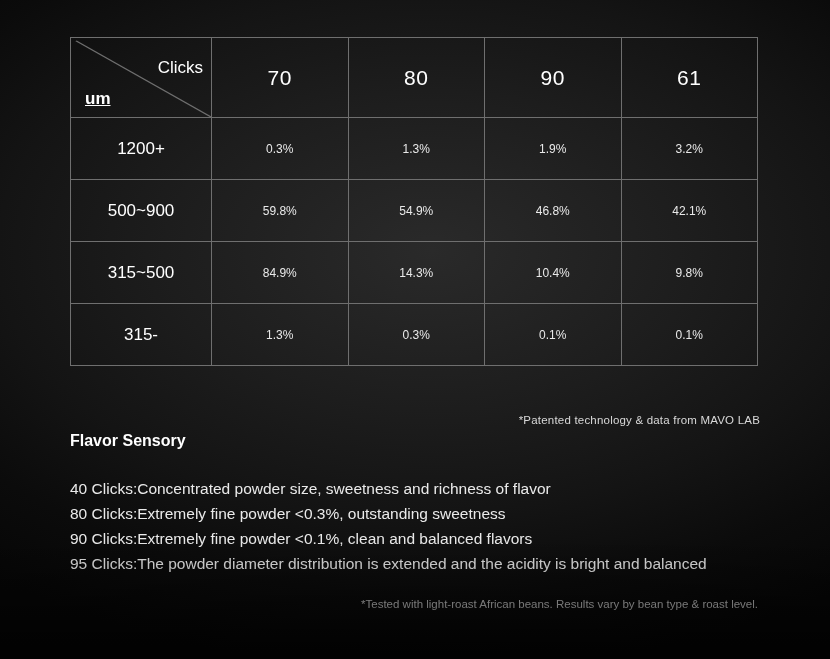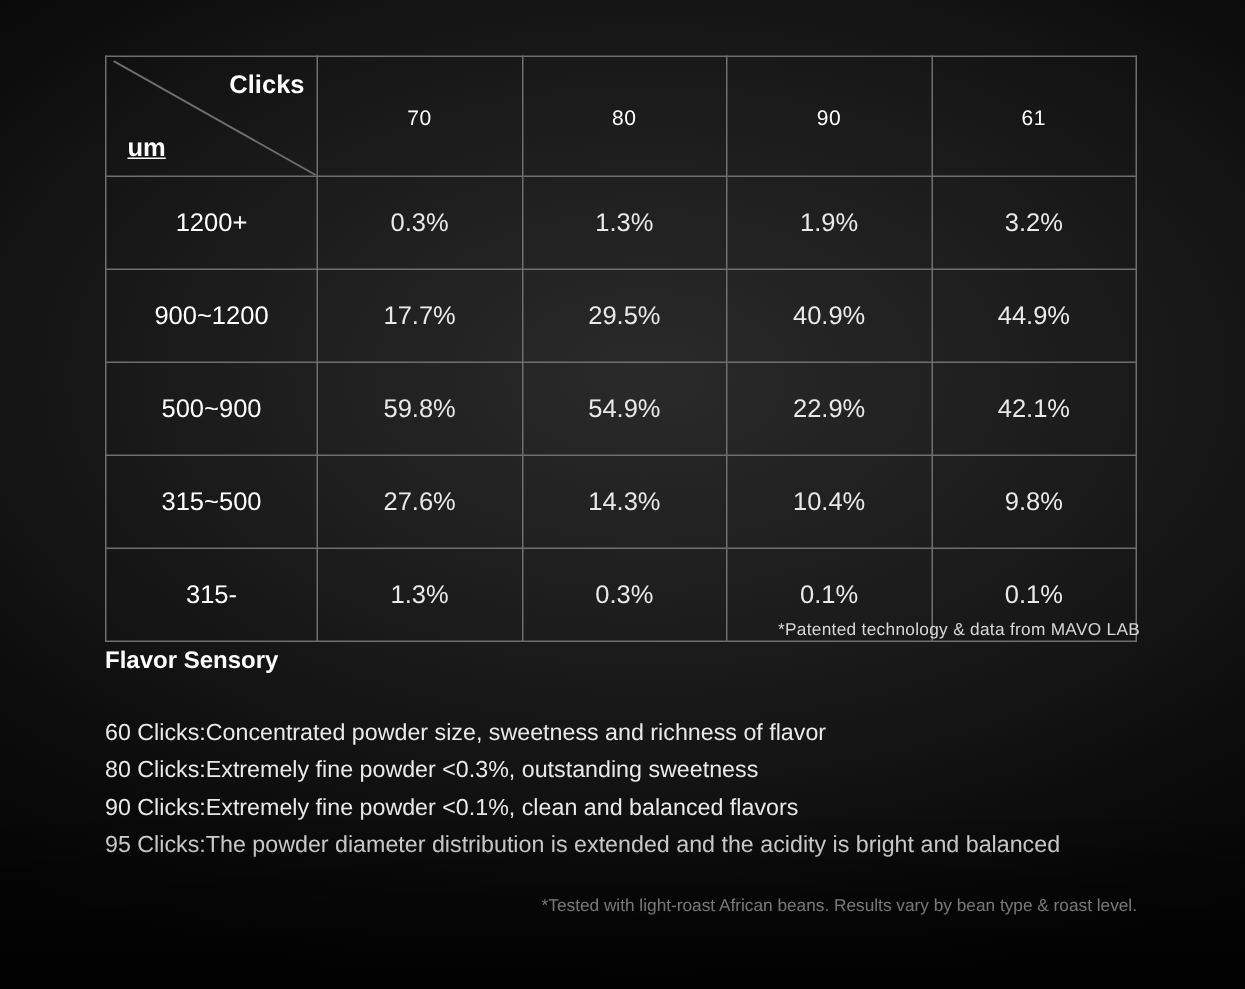--- a/index.html
+++ b/index.html
@@ -62,51 +62,51 @@
     overflow: hidden;
   }
   .corner-cell .diag {
     position: absolute;
     left: 0; top: 0;
     width: 100%; height: 100%;
   }
   .corner-cell .clicks-lbl {
     position: absolute;
     right: 8px;
-    top: 9px;
+    top: 20px;
     font-size: 17px;
-    font-weight: bold;
+    font-weight: normal;
     color: #fff;
   }
   .corner-cell .um-lbl {
     position: absolute;
     left: 14px;
     bottom: 8px;
     font-size: 17px;
     font-weight: bold;
     color: #fff;
     text-decoration: underline;
   }
   .head-cell {
     height: 77px;
-    font-size: 14px;
+    font-size: 21px;
     font-weight: bold;
     color: #ffffff;
     letter-spacing: 0.5px;
   }
   .row-head {
     width: 140px;
     height: 59px;
     font-size: 17px;
     font-weight: bold;
     color: #ffffff;
   }
   .val-cell {
     height: 59px;
-    font-size: 17px;
+    font-size: 12px;
     color: #e9e9e9;
   }
 
   
   .patent-note {
     position: absolute;
     right: 70px;
     top: 414px;
     font-size: 11.5px;
     color: #d8d8d8;
@@ -165,39 +165,32 @@
       </tr>
 
       <tr>
         <td class="row-head">1200+</td>
         <td class="val-cell">0.3%</td>
         <td class="val-cell">1.3%</td>
         <td class="val-cell">1.9%</td>
         <td class="val-cell">3.2%</td>
       </tr>
 
-      <tr>
-        <td class="row-head">900~1200</td>
-        <td class="val-cell">17.7%</td>
-        <td class="val-cell">29.5%</td>
-        <td class="val-cell">40.9%</td>
-        <td class="val-cell">44.9%</td>
-      </tr>
 
       <tr>
         <td class="row-head">500~900</td>
         <td class="val-cell">59.8%</td>
         <td class="val-cell">54.9%</td>
-        <td class="val-cell">22.9%</td>
+        <td class="val-cell">46.8%</td>
         <td class="val-cell">42.1%</td>
       </tr>
 
       <tr>
         <td class="row-head">315~500</td>
-        <td class="val-cell">27.6%</td>
+        <td class="val-cell">84.9%</td>
         <td class="val-cell">14.3%</td>
         <td class="val-cell">10.4%</td>
         <td class="val-cell">9.8%</td>
       </tr>
 
       <tr>
         <td class="row-head">315-</td>
         <td class="val-cell">1.3%</td>
         <td class="val-cell">0.3%</td>
         <td class="val-cell">0.1%</td>
@@ -205,21 +198,21 @@
       </tr>
     </tbody>
       </table>
   </div>
 
   <div class="patent-note">*Patented technology &amp; data from MAVO LAB</div>
 
   <div class="flavor-title">Flavor Sensory</div>
 
   <div class="flavor-list">
-    <div class="line">60 Clicks:Concentrated powder size, sweetness and richness of flavor</div>
+    <div class="line">40 Clicks:Concentrated powder size, sweetness and richness of flavor</div>
     <div class="line">80 Clicks:Extremely fine powder &lt;0.3%, outstanding sweetness</div>
     <div class="line">90 Clicks:Extremely fine powder &lt;0.1%, clean and balanced flavors</div>
     <div class="line">95 Clicks:The powder diameter distribution is extended and the acidity is bright and balanced</div>
   </div>
 
   <div class="footnote">*Tested with light-roast African beans. Results vary by bean type &amp; roast level.</div>
 
 </div>
 
 </body></html>

